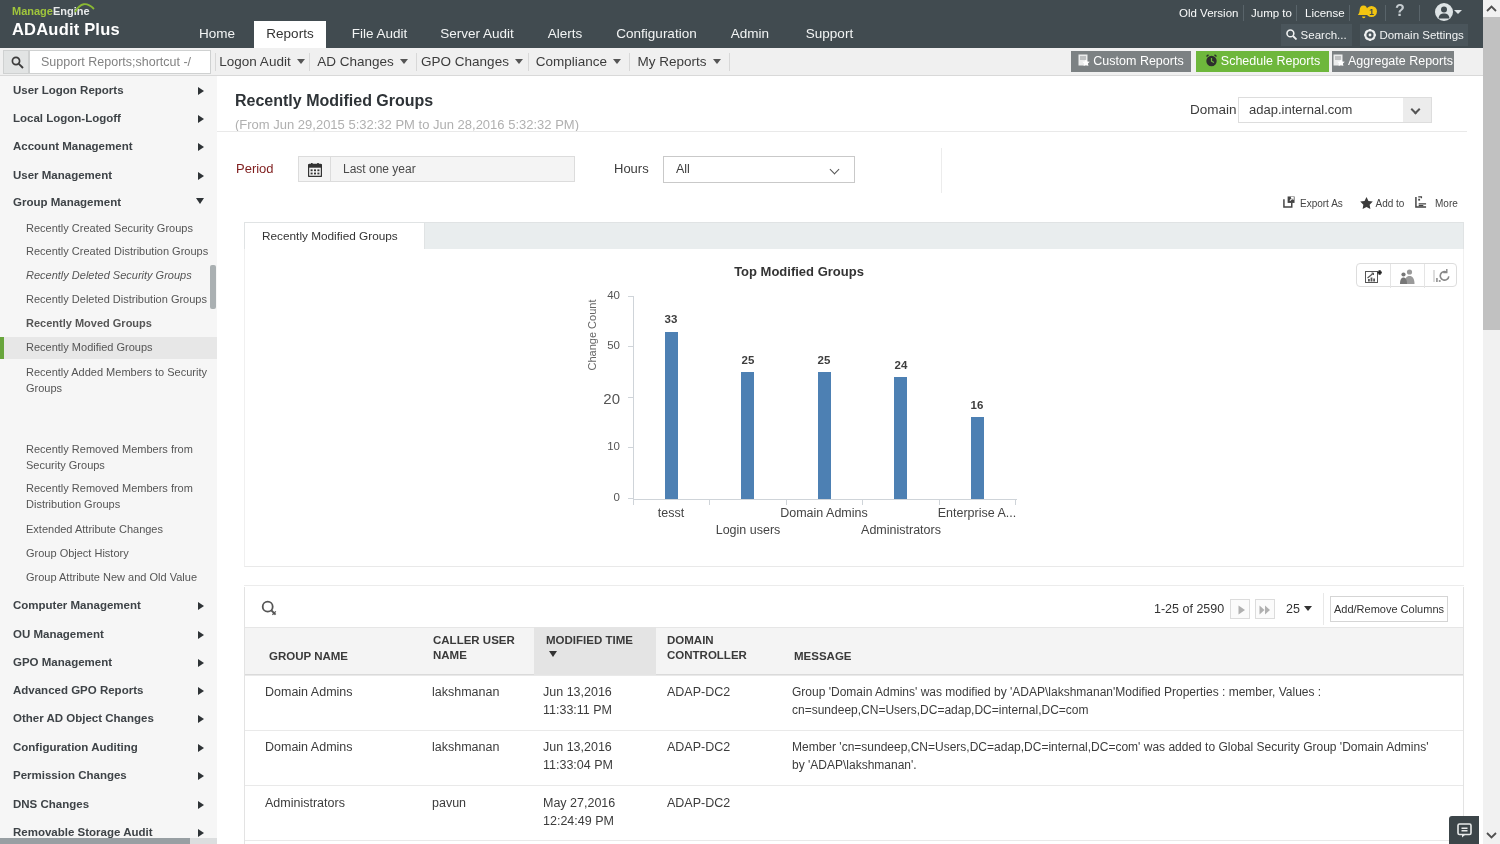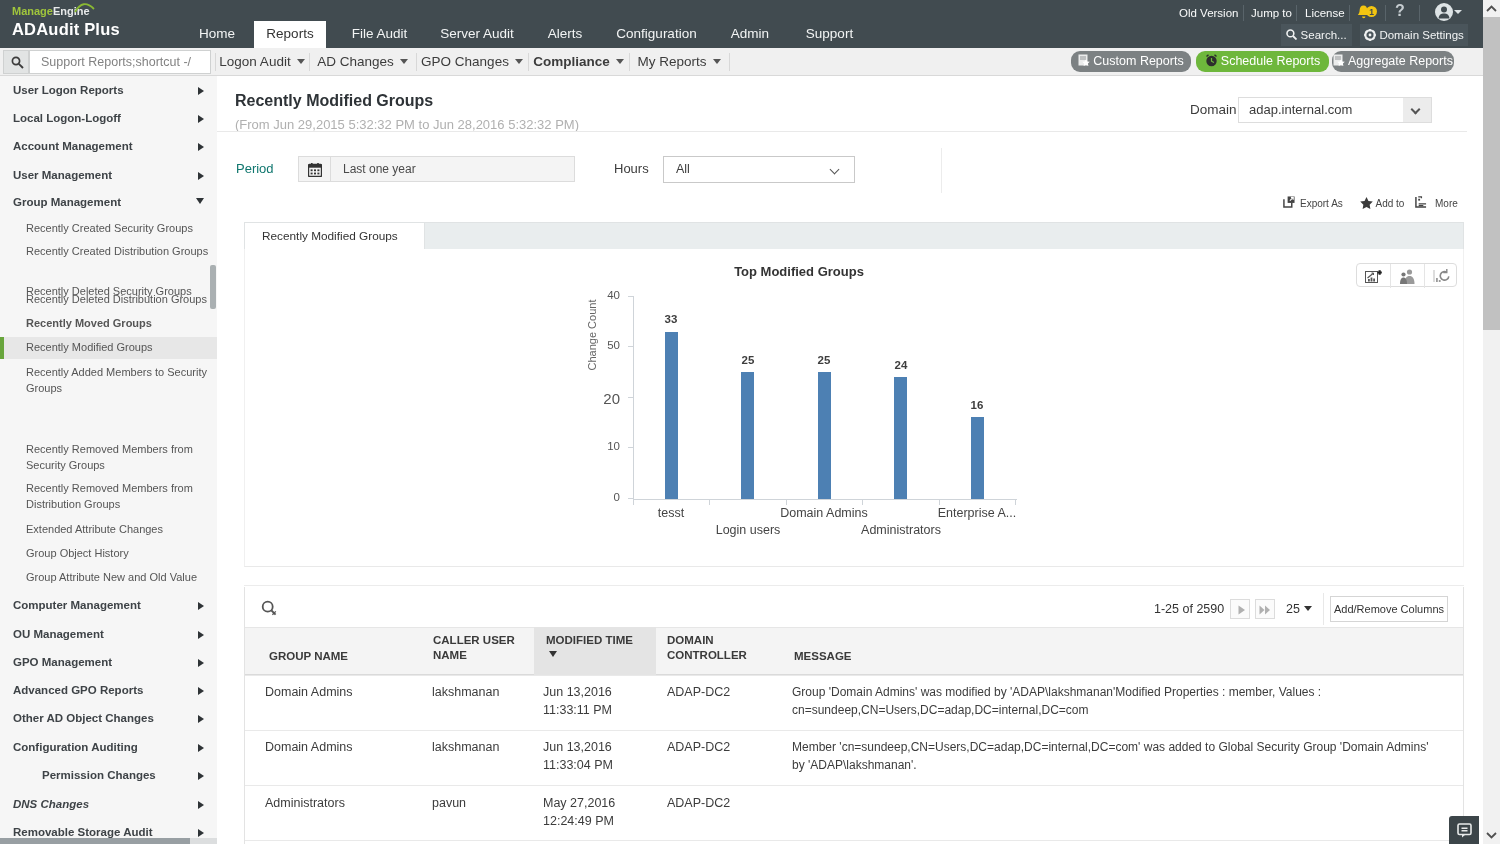--- a/index.html
+++ b/index.html
@@ -19,21 +19,21 @@
 .topsep { position:absolute; top:5px; width:1px; height:16px; background:#59646a; }
 .darkbtn2 { position:absolute; top:24px; height:22px; line-height:22px; background:#4a555b; color:#f2f4f4; font-size:11.5px; text-align:center; }
 
 
 #toolbar { position:absolute; left:0; top:48px; width:1483px; height:28px; background:#f0f0f0; border-bottom:1px solid #d9d9d9; }
 #sicon { position:absolute; left:3px; top:2px; width:26px; height:24px; background:#e2e4e4; border:1px solid #cfd1d1; }
 #sinput { position:absolute; left:29px; top:2px; width:182px; height:24px; background:#fff; border:1px solid #cfd1d1; line-height:22px; font-size:12.5px; color:#828282; padding-left:11px; }
 .tmenu { position:absolute; top:0; height:27px; line-height:27px; font-size:13.5px; color:#3c3c3c; text-align:center; }
 .tsep { position:absolute; top:5px; width:1px; height:18px; background:#d8d8d8; }
 .caret { display:inline-block; width:0; height:0; border-left:4px solid transparent; border-right:4px solid transparent; border-top:5px solid #555; vertical-align:middle; margin-left:6px; margin-top:-2px; }
-.rbtn { position:absolute; top:3px; height:21px; line-height:21px; color:#fff; font-size:12.5px; text-align:center;border-radius:9px; }
+.rbtn { position:absolute; top:3px; height:21px; line-height:21px; color:#fff; font-size:12.5px; text-align:center; }
 
 
 #sidebar { position:absolute; left:0; top:76px; width:217px; height:762px; background:#f6f6f6; overflow:hidden; }
 .snav1 { position:absolute; left:13px; width:180px; font-size:11.5px; font-weight:bold; color:#3e4347; line-height:16px; }
 .snav2 { position:absolute; left:26px; width:191px; font-size:11px; color:#555; line-height:15.8px; }
 .arr-r { position:absolute; left:198px; width:0; height:0; border-top:4px solid transparent; border-bottom:4px solid transparent; border-left:6px solid #2e3336; }
 .arr-d { position:absolute; left:196px; width:0; height:0; border-left:4px solid transparent; border-right:4px solid transparent; border-top:6px solid #2e3336; }
 #hl { position:absolute; left:0; top:261px; width:217px; height:22px; background:#e7e7e7; border-left:4px solid #68a53c; }
 
 
@@ -112,21 +112,21 @@
         <circle cx="5" cy="5" r="3.6" fill="none" stroke="#3c3c3c" stroke-width="1.7"></circle>
         <path d="M7.8 7.8 L12 12" stroke="#3c3c3c" stroke-width="1.9"></path>
       </svg></div>
   <div id="sinput">Support Reports;shortcut -/</div>
   <div class="tmenu" style="left:215px;width:94px;">Logon Audit<span class="caret"></span></div>
   <div class="tsep" style="left:215px;"></div>
   <div class="tmenu" style="left:309px;width:107px;">AD Changes<span class="caret"></span></div>
   <div class="tsep" style="left:309px;"></div>
   <div class="tmenu" style="left:416px;width:112px;">GPO Changes<span class="caret"></span></div>
   <div class="tsep" style="left:416px;"></div>
-  <div class="tmenu" style="left:528px;width:101px;font-weight:bold;">Compliance<span class="caret"></span></div>
+  <div class="tmenu" style="left:528px;width:101px;">Compliance<span class="caret"></span></div>
   <div class="tsep" style="left:528px;"></div>
   <div class="tmenu" style="left:629px;width:100px;">My Reports<span class="caret"></span></div>
   <div class="tsep" style="left:629px;"></div>
   <div class="tsep" style="left:729px;"></div>
   <div class="rbtn" style="left:1071px;width:120px;background:#7c8183;"><svg width="12" height="13" viewBox="0 0 12 13" style="vertical-align:-2px;margin-right:3px;">
         <rect x="0.5" y="0.5" width="9" height="11" fill="#fff" opacity="0.85"></rect>
         <path d="M8 5 L9.2 7.4 L11.8 7.7 L9.9 9.5 L10.4 12.1 L8 10.8 L5.6 12.1 L6.1 9.5 L4.2 7.7 L6.8 7.4 Z" fill="#fff"></path>
         <path d="M2 3 H8 M2 5 H8" stroke="#7c8183" stroke-width="0.8"></path>
       </svg>Custom Reports</div>
   <div class="rbtn" style="left:1196px;width:133px;background:#6eb73c;"><svg width="13" height="13" viewBox="0 0 13 13" style="vertical-align:-2px;margin-right:3px;">
@@ -148,21 +148,21 @@
   <div class="snav1" style="top:34px;">Local Logon-Logoff</div>
     <div class="arr-r" style="top:39px;"></div>
   <div class="snav1" style="top:62px;">Account Management</div>
     <div class="arr-r" style="top:67px;"></div>
   <div class="snav1" style="top:91px;">User Management</div>
     <div class="arr-r" style="top:96px;"></div>
   <div class="snav1" style="top:118px;">Group Management</div>
     <div class="arr-d" style="top:122px;"></div>
   <div class="snav2" style="top:145px;">Recently Created Security Groups</div>
   <div class="snav2" style="top:168px;">Recently Created Distribution Groups</div>
-  <div class="snav2" style="top:208px;">Recently Deleted Security Groups</div>
+  <div class="snav2" style="top:192px;font-style:italic;">Recently Deleted Security Groups</div>
   <div class="snav2" style="top:216px;">Recently Deleted Distribution Groups</div>
   <div class="snav2" style="top:240px;font-weight:bold;">Recently Moved Groups</div>
   <div class="snav2" style="top:264px;">Recently Modified Groups</div>
   <div class="snav2" style="top:289px;">Recently Added Members to Security Groups</div>
   <div class="snav2" style="top:366px;">Recently Removed Members from Security Groups</div>
   <div class="snav2" style="top:405px;">Recently Removed Members from Distribution Groups</div>
   <div class="snav2" style="top:446px;">Extended Attribute Changes</div>
   <div class="snav2" style="top:470px;">Group Object History</div>
   <div class="snav2" style="top:494px;">Group Attribute New and Old Value</div>
   <div class="snav1" style="top:521px;">Computer Management</div>
@@ -170,43 +170,43 @@
   <div class="snav1" style="top:550px;">OU Management</div>
     <div class="arr-r" style="top:555px;"></div>
   <div class="snav1" style="top:578px;">GPO Management</div>
     <div class="arr-r" style="top:583px;"></div>
   <div class="snav1" style="top:606px;">Advanced GPO Reports</div>
     <div class="arr-r" style="top:611px;"></div>
   <div class="snav1" style="top:634px;">Other AD Object Changes</div>
     <div class="arr-r" style="top:639px;"></div>
   <div class="snav1" style="top:663px;">Configuration Auditing</div>
     <div class="arr-r" style="top:668px;"></div>
-  <div class="snav1" style="top:691px;margin-left:29px;">Permission Changes</div>
+  <div class="snav1" style="top:691px;">Permission Changes</div>
     <div class="arr-r" style="top:696px;"></div>
-  <div class="snav1" style="top:720px;font-style:italic;">DNS Changes</div>
+  <div class="snav1" style="top:720px;">DNS Changes</div>
     <div class="arr-r" style="top:725px;"></div>
   <div class="snav1" style="top:748px;">Removable Storage Audit</div>
     <div class="arr-r" style="top:753px;"></div>
   <div style="position:absolute;left:210px;top:189px;width:6px;height:44px;background:#aab0b2;border-radius:2px;"></div>
 </div>
 <div style="position:absolute;left:224px;top:76px;width:1px;height:762px;background:#efefef;"></div>
 <div style="position:absolute;left:0;top:838px;width:217px;height:6px;background:#dcdedf;"></div>
 <div style="position:absolute;left:0;top:838px;width:190px;height:6px;background:#989fa3;"></div>
 
 <div id="main">
   <h1>Recently Modified Groups</h1>
   <div id="subt">(From Jun 29,2015 5:32:32 PM to Jun 28,2016 5:32:32 PM)</div>
 
   <div class="abs" style="left:973px;top:21px;height:26px;line-height:26px;font-size:13.5px;color:#3c3c3c;">Domain</div>
   <div class="sel" style="left:1021px;top:21px;width:194px;height:26px;line-height:24px;padding-left:10px;border-color:#ddd;">adap.internal.com<div class="abs" style="right:0;top:0;width:28px;height:24px;background:#ececec;">
         <span class="chev" style="left:9px;top:8px;border-color:#555;border-width:2px;border-top:none;border-left:none;"></span>
       </div></div>
 
   <div class="abs" style="left:0;top:55px;width:1250px;height:1px;background:#e9e9e9;"></div>
-  <div class="abs" style="left:19px;top:80px;height:26px;line-height:26px;font-size:13px;color:#0f766e;">Period</div>
+  <div class="abs" style="left:19px;top:80px;height:26px;line-height:26px;font-size:13px;color:#7f1d1d;">Period</div>
   <div class="abs" style="left:81px;top:80px;width:277px;height:26px;background:#f4f4f4;border:1px solid #dcdcdc;">
     <div class="abs" style="left:0;top:0;width:32px;height:24px;border-right:1px solid #dcdcdc;text-align:center;">
       <svg width="14" height="14" viewBox="0 0 14 14" style="margin-top:6px;">
           <rect x="0.5" y="1.5" width="13" height="12" rx="1" fill="none" stroke="#333" stroke-width="1.4"></rect>
           <rect x="0.5" y="1.5" width="13" height="3.2" fill="#333"></rect>
           <rect x="2.6" y="6.4" width="2" height="1.8" fill="#333"></rect>
           <rect x="6" y="6.4" width="2" height="1.8" fill="#333"></rect>
           <rect x="9.4" y="6.4" width="2" height="1.8" fill="#333"></rect>
           <rect x="2.6" y="9.6" width="2" height="1.8" fill="#333"></rect>
           <rect x="6" y="9.6" width="2" height="1.8" fill="#333"></rect>

